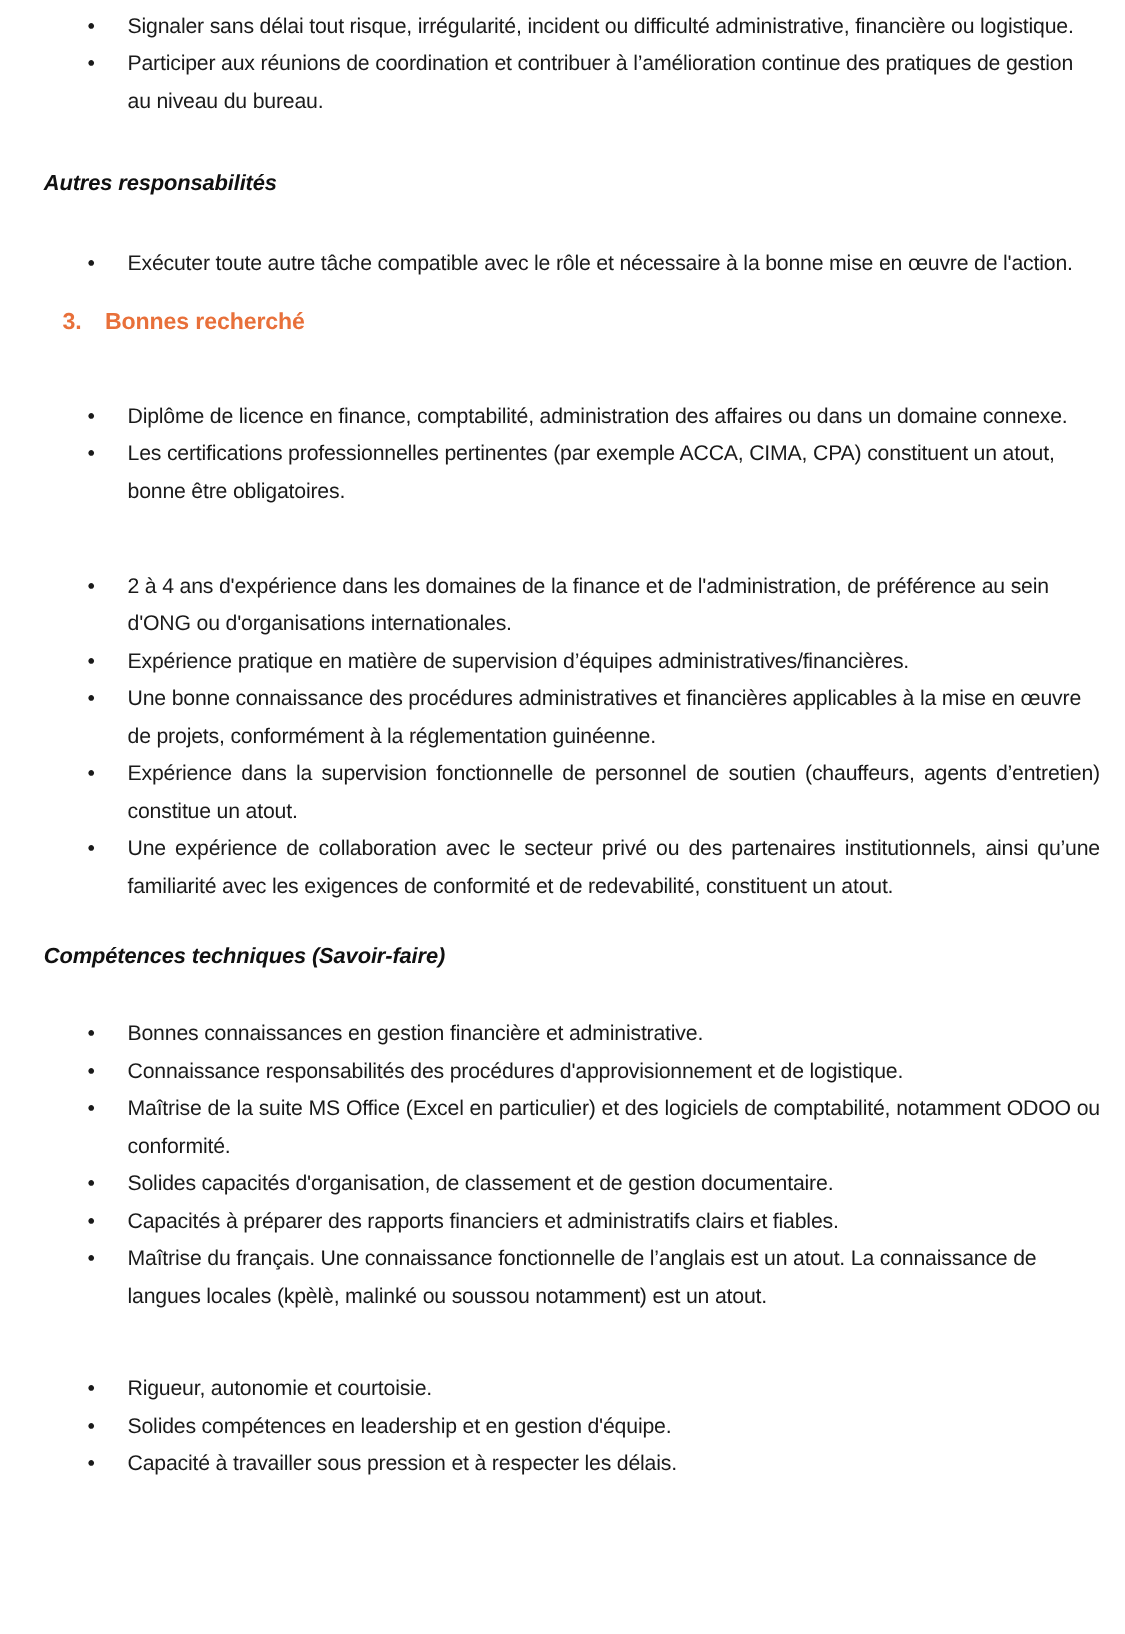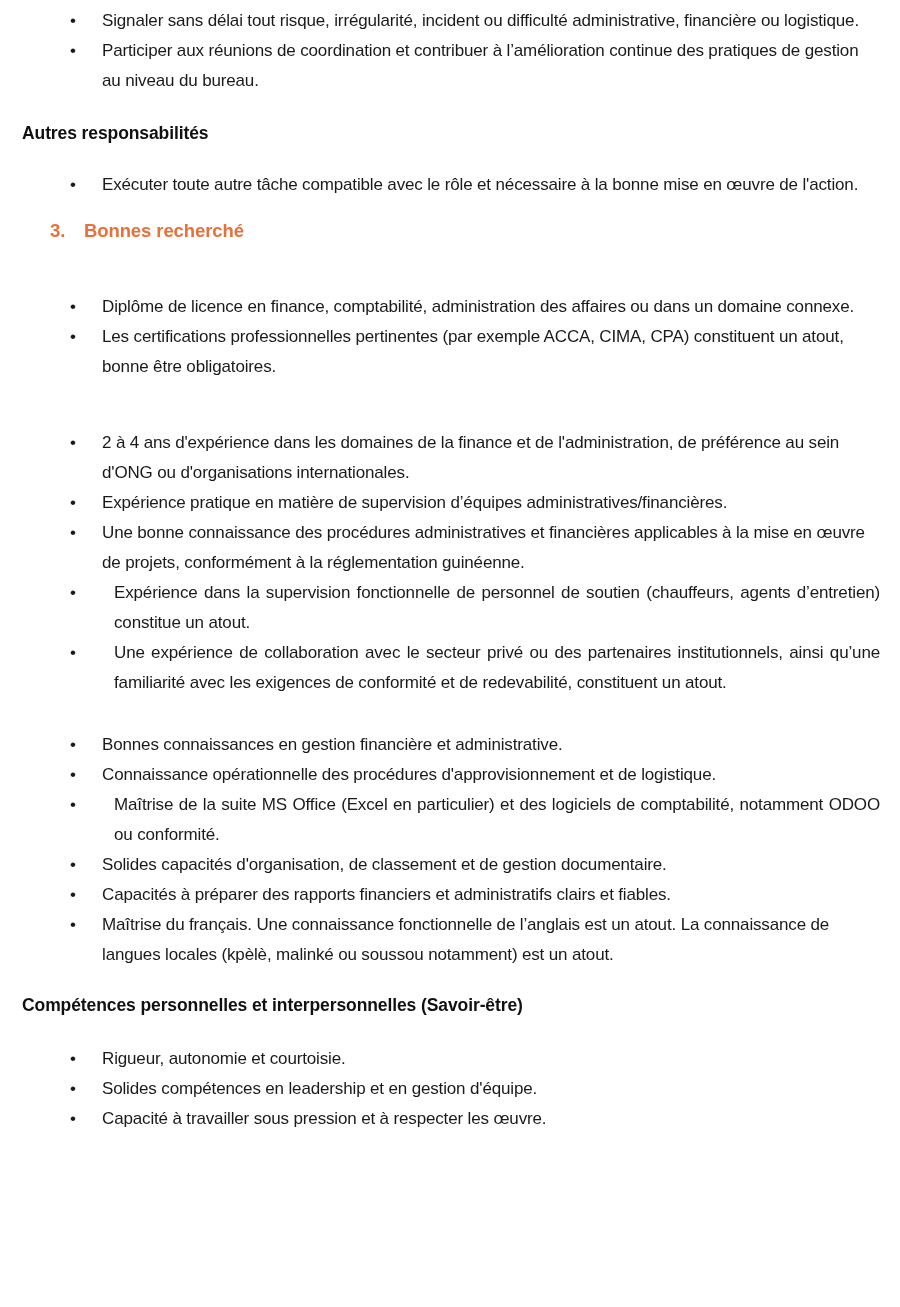--- a/index.html
+++ b/index.html
@@ -22,25 +22,26 @@
     width: 900px;
     height: 1307px;
     box-sizing: border-box;
     padding: 0 20px 0 18px;
     background: #ffffff;
   }
 
   
   .sub-heading {
     font-family: "Liberation Sans", sans-serif;
+    font-style: italic;
     font-weight: bold;
     font-size: 17.5px;
     line-height: 22px;
     color: #111111;
-    margin: 4px;
+    margin: 17px;
     padding: 0;
     letter-spacing: -0.1px;
   }
 
   
   .section-heading {
     display: flex;
     align-items: baseline;
     font-weight: bold;
     font-size: 18.5px;
@@ -80,21 +81,20 @@
     color: #1a1a1a;
     text-align: left;
   }
   ul.bullets > li .li-text {
     display: block;
   }
   
   ul.bullets > li.justify .li-text {
     text-align: justify;
     text-align-last: left;
-    margin-left: 12px;
   }
   .sp-12 { height: 12px; }
   .sp-18 { height: 18px; }
   .sp-20 { height: 20px; }
   .sp-22 { height: 22px; }
   .sp-24 { height: 24px; }
   .sp-26 { height: 26px; }
 
   .top-pad { height: 6px; }
 </style>
@@ -175,31 +175,32 @@
       <span class="li-text">Expérience dans la supervision fonctionnelle de personnel de soutien (chauffeurs, agents d’entretien) constitue un atout.</span>
     </li>
     <li class="justify">
       <span class="bullet-dot">•</span>
       <span class="li-text">Une expérience de collaboration avec le secteur privé ou des partenaires institutionnels, ainsi qu’une familiarité avec les exigences de conformité et de redevabilité, constituent un atout.</span>
     </li>
   </ul>
 
   <div class="sp-12"></div>
 
+  <h3 class="sub-heading">Compétences techniques (Savoir-faire)</h3>
 
   <div class="sp-20"></div>
 
   <ul class="bullets">
     <li>
       <span class="bullet-dot">•</span>
       <span class="li-text">Bonnes connaissances en gestion financière et administrative.</span>
     </li>
     <li>
       <span class="bullet-dot">•</span>
-      <span class="li-text">Connaissance opérationnelle des procédures d'approvisionnement et de logistique.</span>
+      <span class="li-text">Connaissance responsabilités des procédures d'approvisionnement et de logistique.</span>
     </li>
     <li class="justify">
       <span class="bullet-dot">•</span>
       <span class="li-text">Maîtrise de la suite MS Office (Excel en particulier) et des logiciels de comptabilité, notamment ODOO ou conformité.</span>
     </li>
     <li>
       <span class="bullet-dot">•</span>
       <span class="li-text">Solides capacités d'organisation, de classement et de gestion documentaire.</span>
     </li>
     <li>
@@ -207,32 +208,31 @@
       <span class="li-text">Capacités à préparer des rapports financiers et administratifs clairs et fiables.</span>
     </li>
     <li>
       <span class="bullet-dot">•</span>
       <span class="li-text">Maîtrise du français. Une connaissance fonctionnelle de l’anglais est un atout. La connaissance de langues locales (kpèlè, malinké ou soussou notamment) est un atout.</span>
     </li>
   </ul>
 
   <div class="sp-20"></div>
 
-  <h3 class="sub-heading">Compétences personnelles et interpersonnelles (Savoir-être)</h3>
 
   <div class="sp-24"></div>
 
   <ul class="bullets">
     <li>
       <span class="bullet-dot">•</span>
       <span class="li-text">Rigueur, autonomie et courtoisie.</span>
     </li>
     <li>
       <span class="bullet-dot">•</span>
       <span class="li-text">Solides compétences en leadership et en gestion d'équipe.</span>
     </li>
     <li>
       <span class="bullet-dot">•</span>
-      <span class="li-text">Capacité à travailler sous pression et à respecter les œuvre.</span>
+      <span class="li-text">Capacité à travailler sous pression et à respecter les délais.</span>
     </li>
   </ul>
 
 </div>
 
 </body></html>

